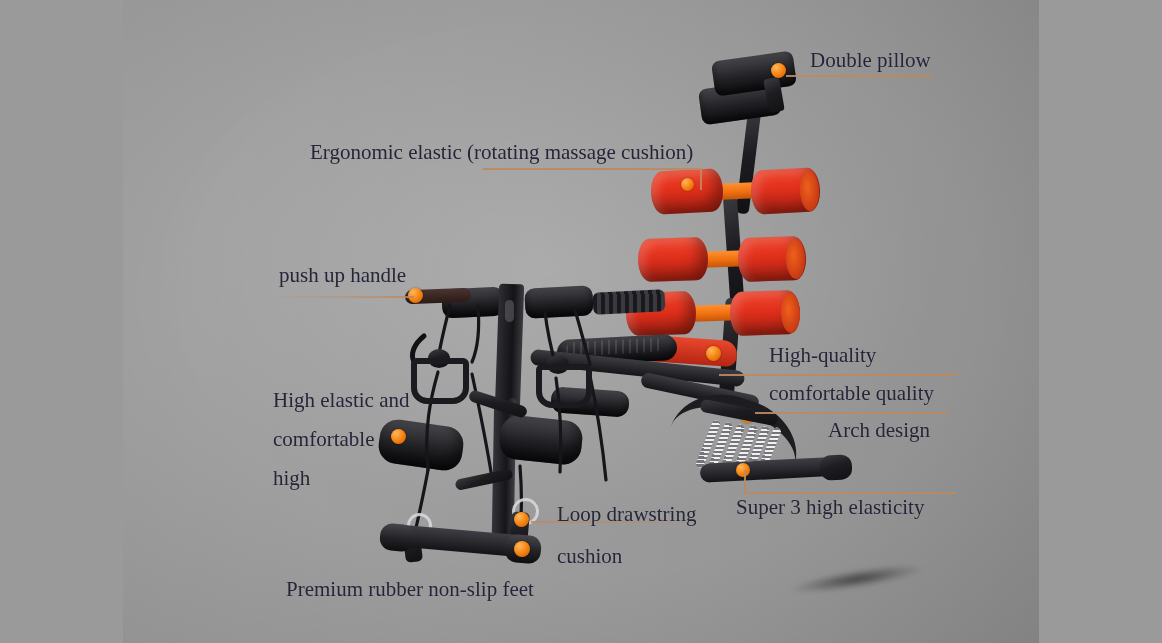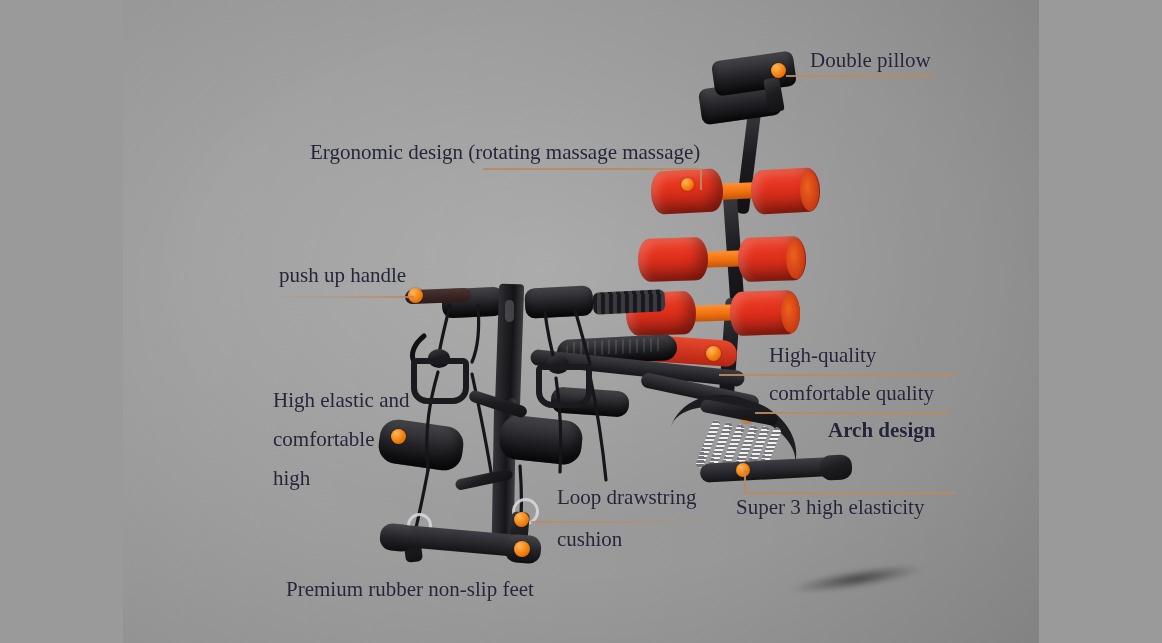--- a/index.html
+++ b/index.html
@@ -216,47 +216,47 @@
   <div class="lead" style="left:744px;top:492px;width:212px;"></div>
   <div class="lead v" style="left:744px;top:470px;height:23px;"></div>
 
   <div class="lead fade-r" style="left:531px;top:521px;width:172px;"></div>
 
   <div class="callout" style="left:810px;top:44px;">
     <span class="ln">Double pillow</span>
   </div>
 
   <div class="callout" style="left:310px;top:136px;">
-    <span class="ln">Ergonomic design (rotating massage massage)</span>
+    <span class="ln">Ergonomic elastic (rotating massage cushion)</span>
   </div>
 
   <div class="callout" style="left:279px;top:259px;">
     <span class="ln">push up handle</span>
   </div>
 
   <div class="callout three" style="left:273px;top:381px;line-height:39px;">
     <span class="ln">High elastic and</span>
     <span class="ln">comfortable</span>
     <span class="ln">high</span>
   </div>
 
   <div class="callout two" style="left:769px;top:336px;line-height:38px;">
     <span class="ln">High-quality</span>
     <span class="ln">comfortable quality</span>
   </div>
 
-  <div class="callout" style="left:828px;top:414px;font-weight:bold;">
+  <div class="callout" style="left:828px;top:414px;">
     <span class="ln">Arch design</span>
   </div>
 
   <div class="callout two ctr" style="left:736px;top:494px;line-height:26px;">
     <span class="ln">Super 3 high elasticity</span>
   </div>
 
-  <div class="callout two" style="left:557px;top:476px;line-height:42px;">
+  <div class="callout two" style="left:557px;top:493px;line-height:42px;">
     <span class="ln">Loop drawstring</span>
     <span class="ln">cushion</span>
   </div>
 
   <div class="callout" style="left:286px;top:573px;">
     <span class="ln">Premium rubber non-slip feet</span>
   </div>
 
 </div>
 

